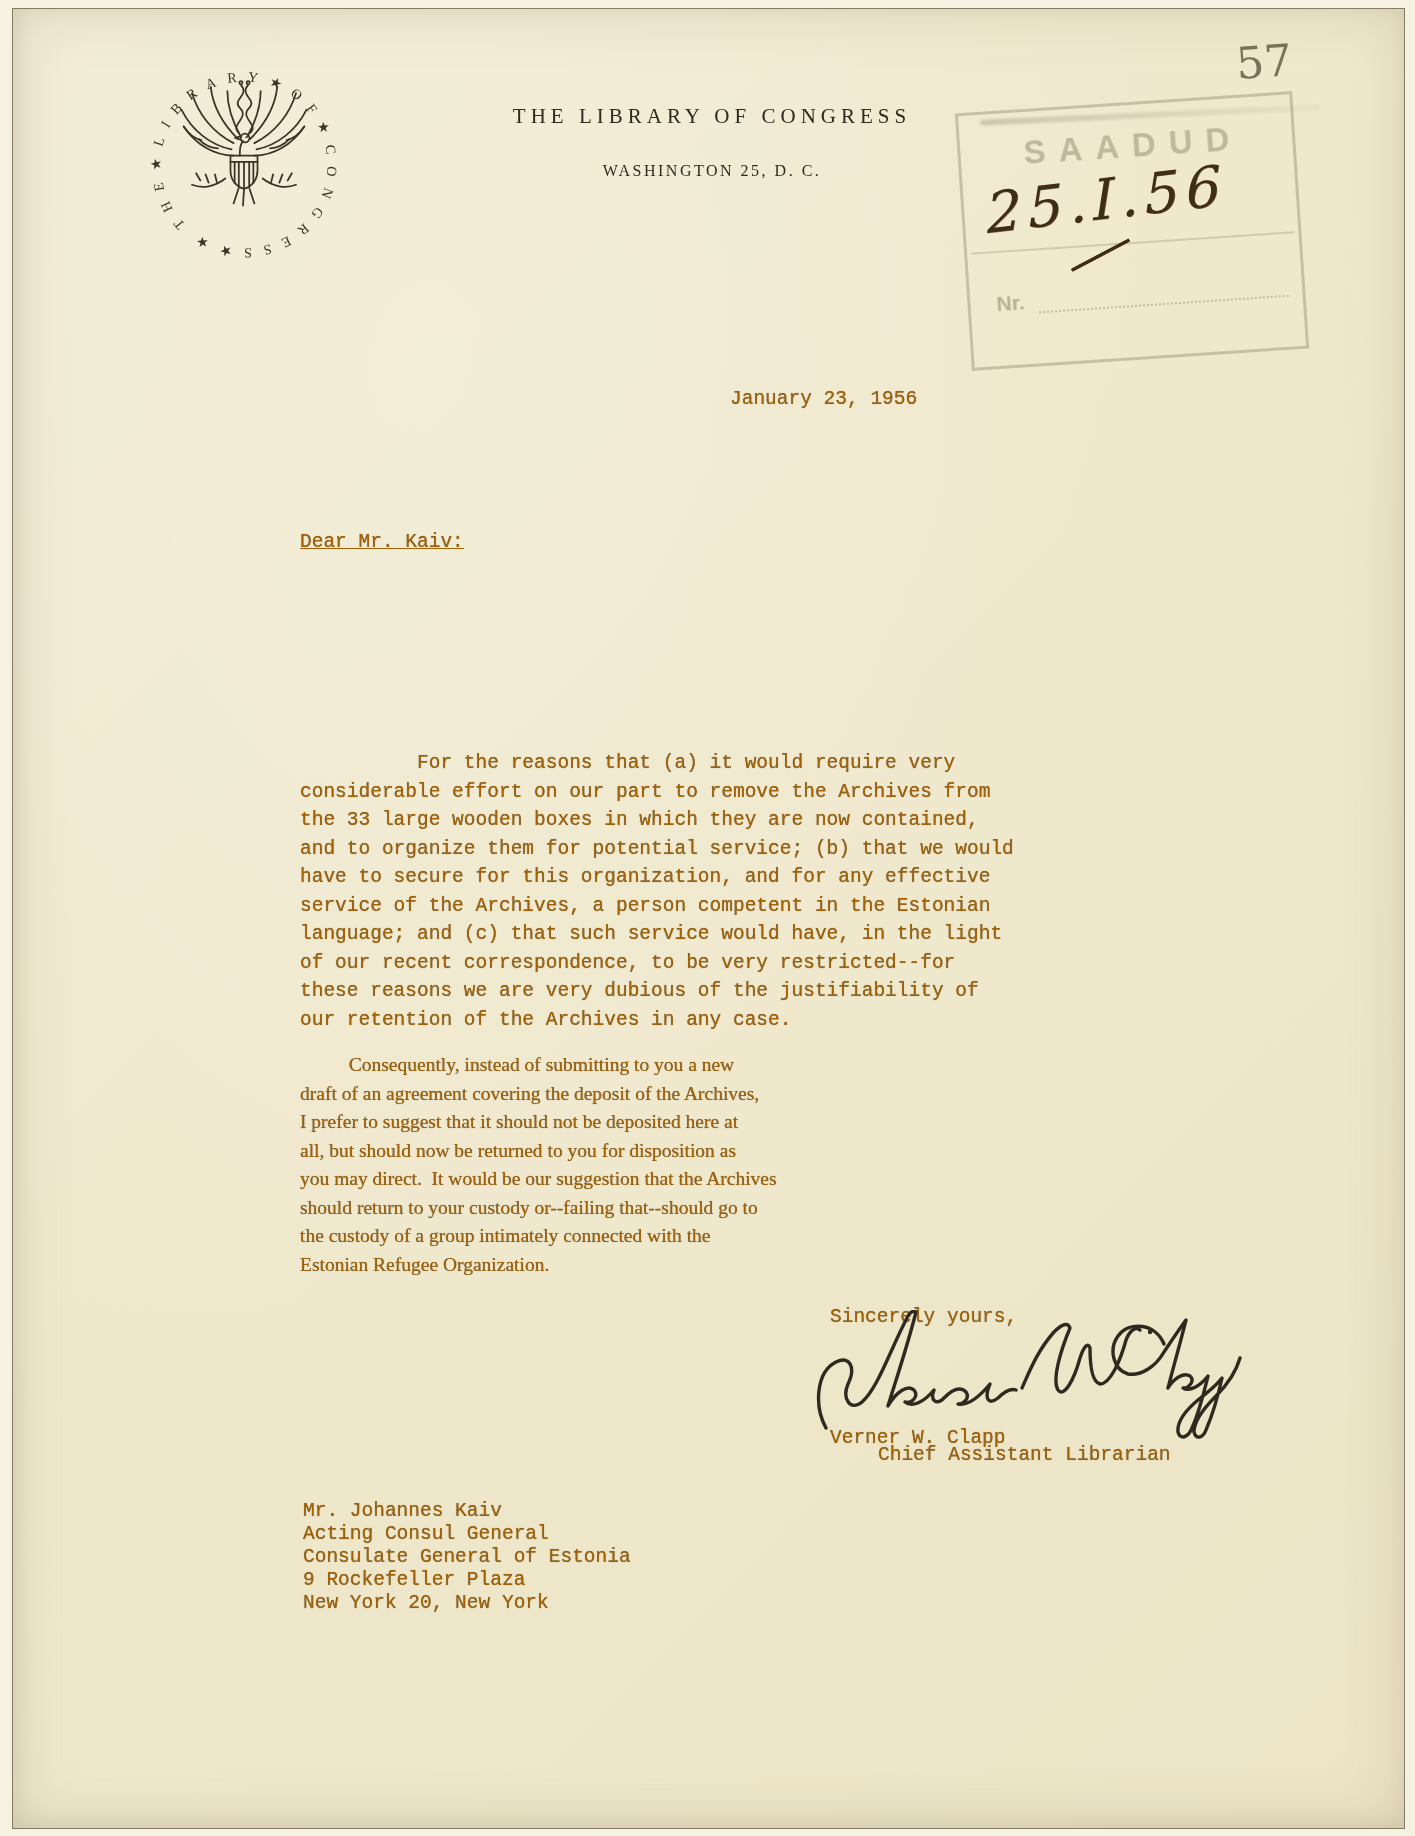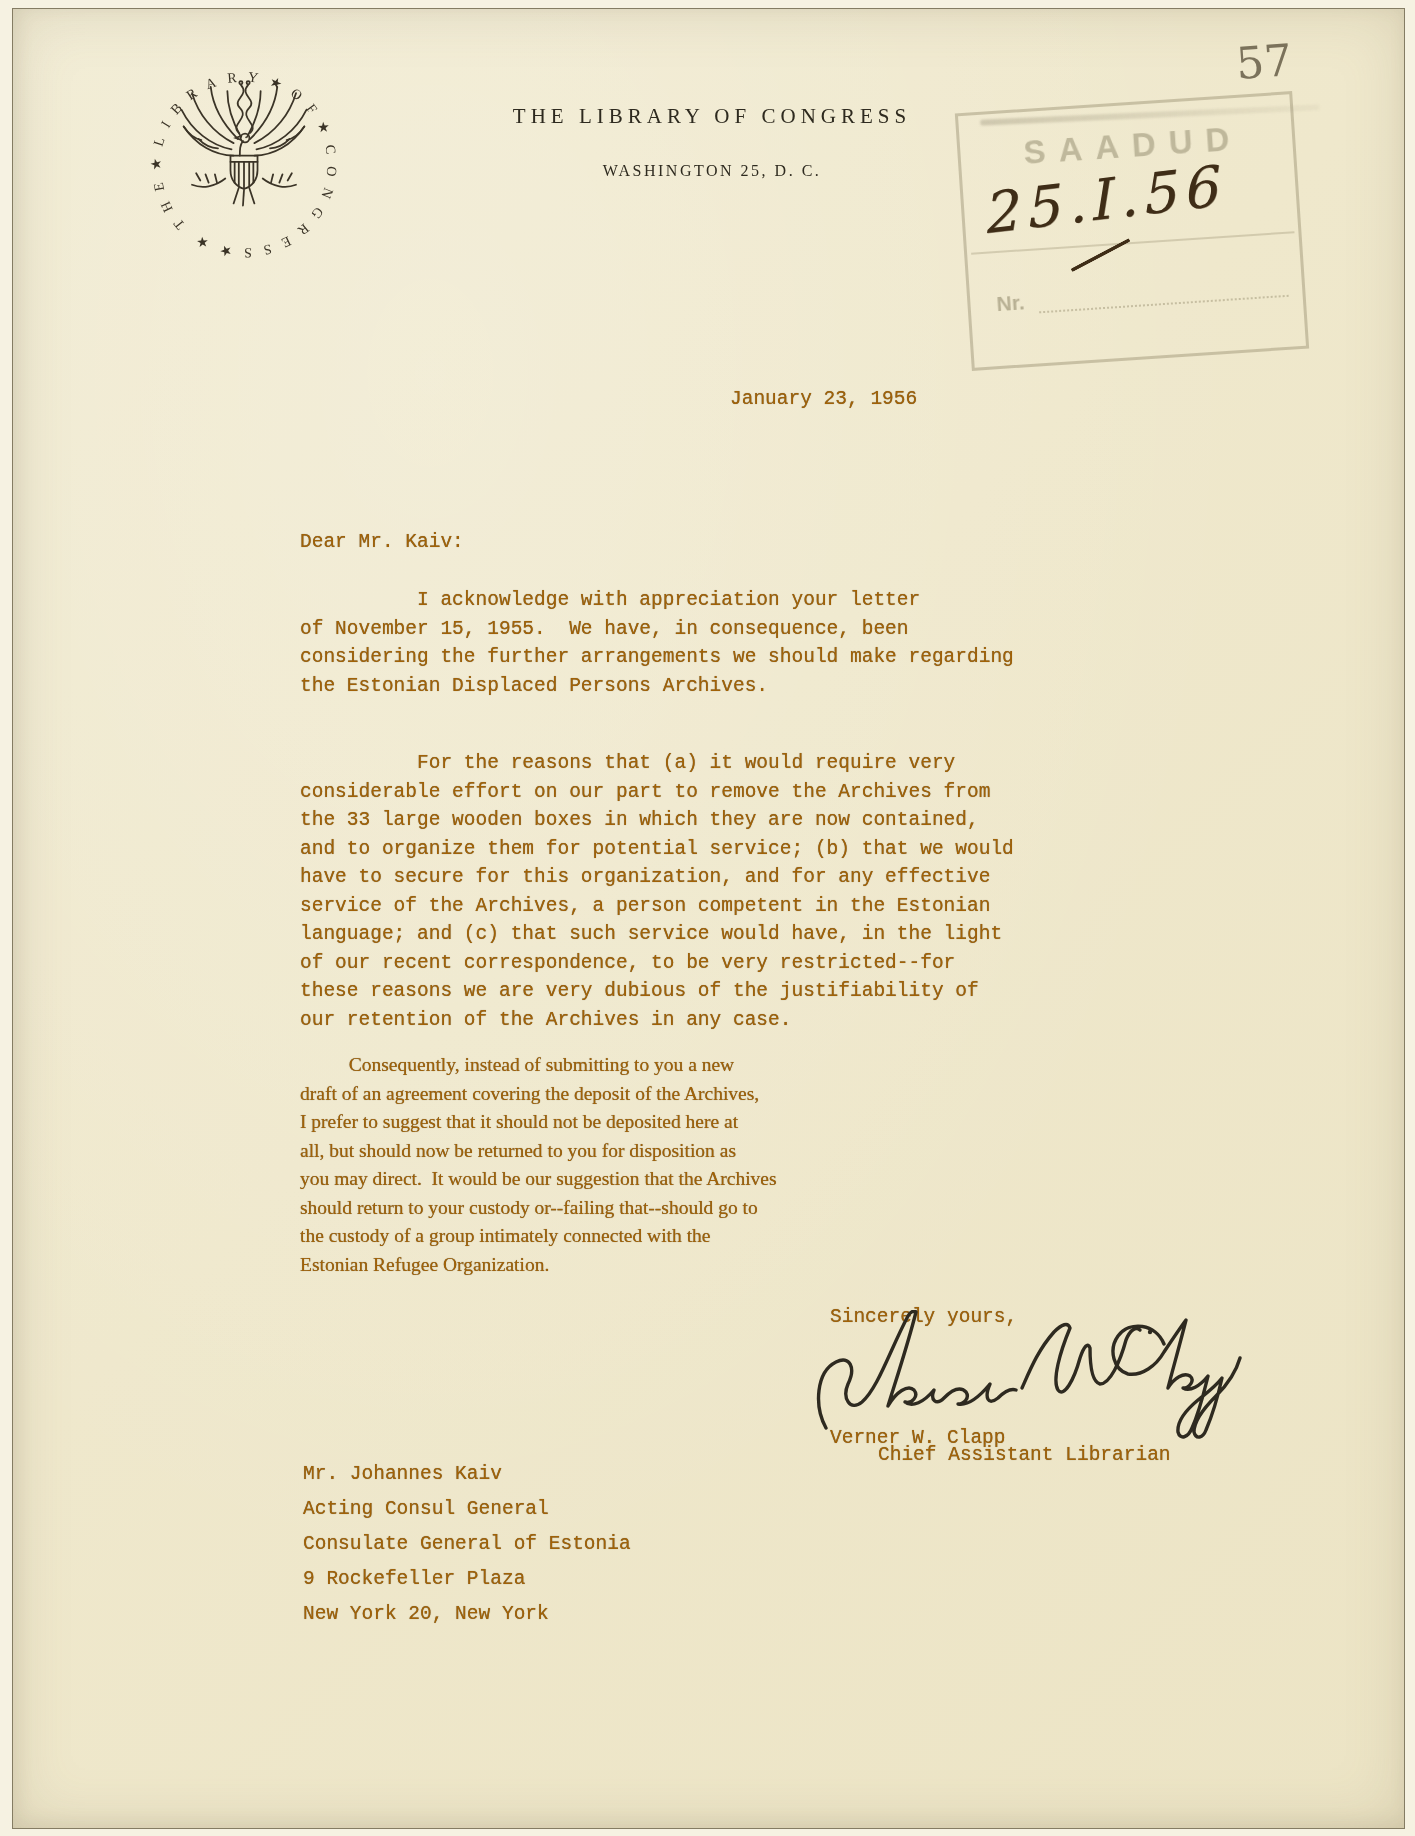--- a/index.html
+++ b/index.html
@@ -12,28 +12,28 @@
          border:1px solid #847c63;
          box-shadow: inset 0 0 60px rgba(120,108,70,0.18), inset 3px -4px 18px rgba(110,100,70,0.12);}
   .typed{position:absolute;color:#a16207;font-family:"Liberation Mono",monospace;
          font-size:19.5px;line-height:28.5px;white-space:pre;
          text-shadow:0 0 0.7px rgba(58,53,42,0.75);}
   .serifhead{position:absolute;left:362px;width:700px;text-align:center;
              font-family:"Liberation Serif","DejaVu Serif",serif;color:#2e2a1f;}
   .lh-title{top:104px;font-size:21px;letter-spacing:5px;}
   .lh-addr{top:162px;font-size:16px;letter-spacing:2.5px;}
   .date-line{left:730px;top:385px;}
-  .salutation{left:300px;top:528px;}
+  .salutation{left:300px;top:528px;text-decoration:underline;}
   .p1{left:300px;top:586px;}
   .p2{left:300px;top:729px;margin-top:20px;}
   .p3{left:300px;top:1051px;font-family:Liberation Serif, serif;}
   .closing{left:830px;top:1303px;}
   .typed-name{left:830px;top:1413px;margin-top:11px;}
   .typed-title{left:830px;top:1441px;margin-left:48px;}
-  .recipient{left:303px;top:1457px;line-height:35px;}
+  .recipient{left:303px;top:1500px;line-height:23px;}
   
   .stamp-box{position:absolute;left:963px;top:102px;width:332px;height:252px;
              transform:rotate(-3.8deg);border:3px solid rgba(146,137,105,0.42);}
   .stamp-word{position:absolute;left:0;right:0;top:22px;text-align:center;
               font-family:"Liberation Sans",sans-serif;font-weight:bold;font-size:33px;
               letter-spacing:13px;padding-left:13px;color:rgba(152,144,114,0.55);
               filter:blur(0.4px);}
   .stamp-line{position:absolute;left:4px;right:4px;top:137px;
               border-top:2px solid rgba(150,141,110,0.32);}
   .stamp-date{position:absolute;left:22px;top:60px;font-family:"DejaVu Serif",serif;
@@ -127,24 +127,20 @@
     <div class="stamp-word">SAADUD</div>
     <div class="stamp-line"></div>
     <div class="stamp-date">25.I.56</div>
     <div class="stamp-slash"></div>
     <div class="stamp-nr">Nr.</div>
     <div class="stamp-nr-line"></div>
   </div>
 
   <div class="typed date-line">January 23, 1956</div>
   <div class="typed salutation">Dear Mr. Kaiv:</div>
-  <div class="typed p1">          I acknowledge with appreciation your letter
-of November 15, 1955.  We have, in consequence, been
-considering the further arrangements we should make regarding
-the Estonian Displaced Persons Archives.</div>
   <div class="typed p2">          For the reasons that (a) it would require very
 considerable effort on our part to remove the Archives from
 the 33 large wooden boxes in which they are now contained,
 and to organize them for potential service; (b) that we would
 have to secure for this organization, and for any effective
 service of the Archives, a person competent in the Estonian
 language; and (c) that such service would have, in the light
 of our recent correspondence, to be very restricted--for
 these reasons we are very dubious of the justifiability of
 our retention of the Archives in any case.</div>

